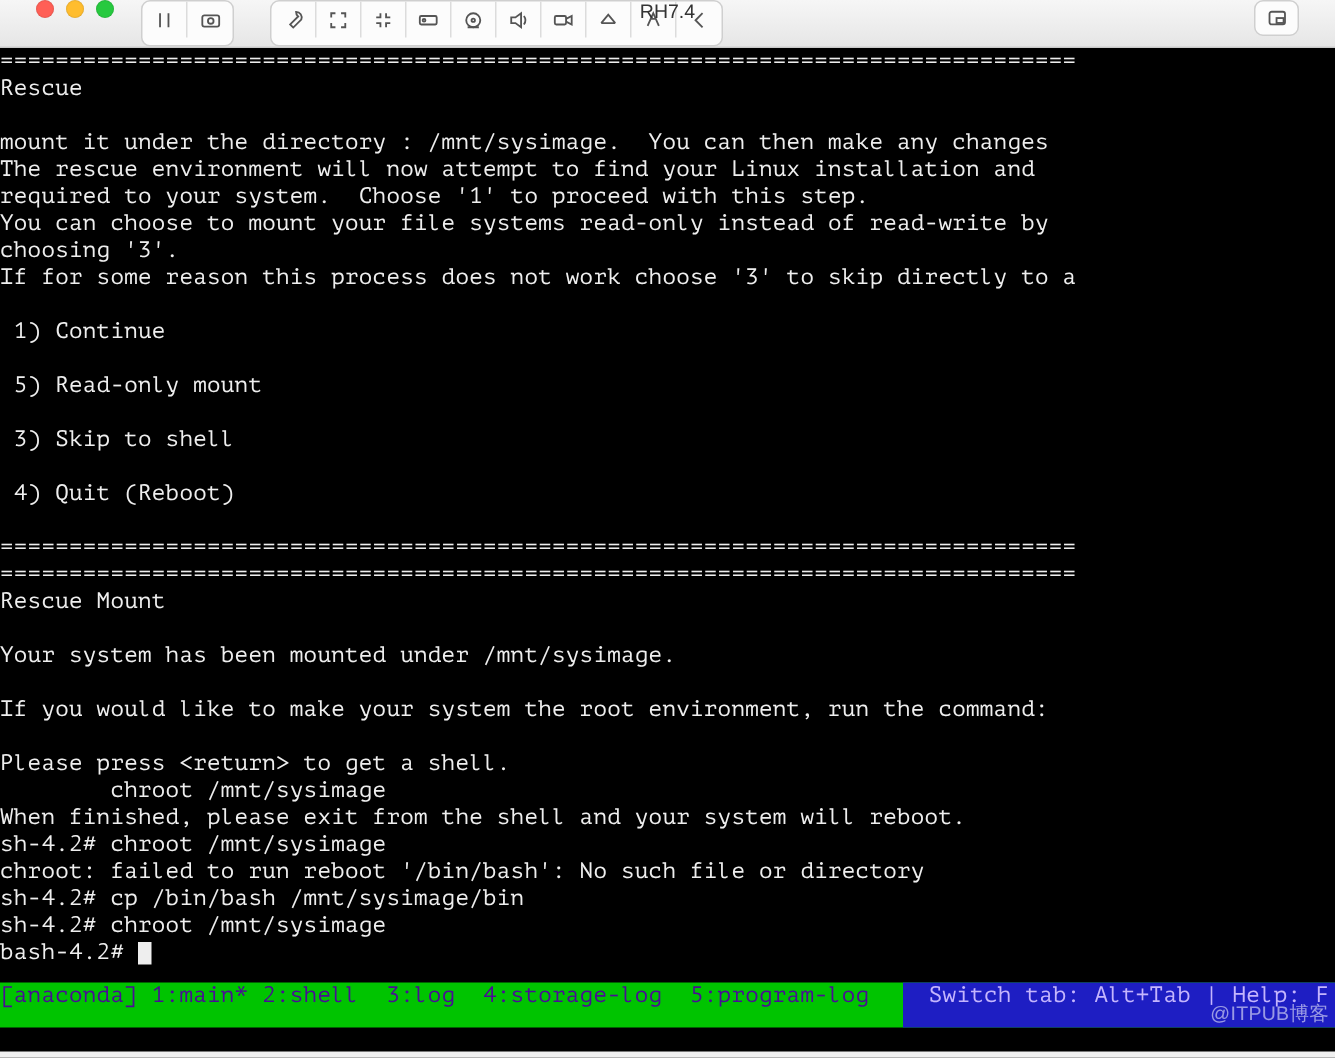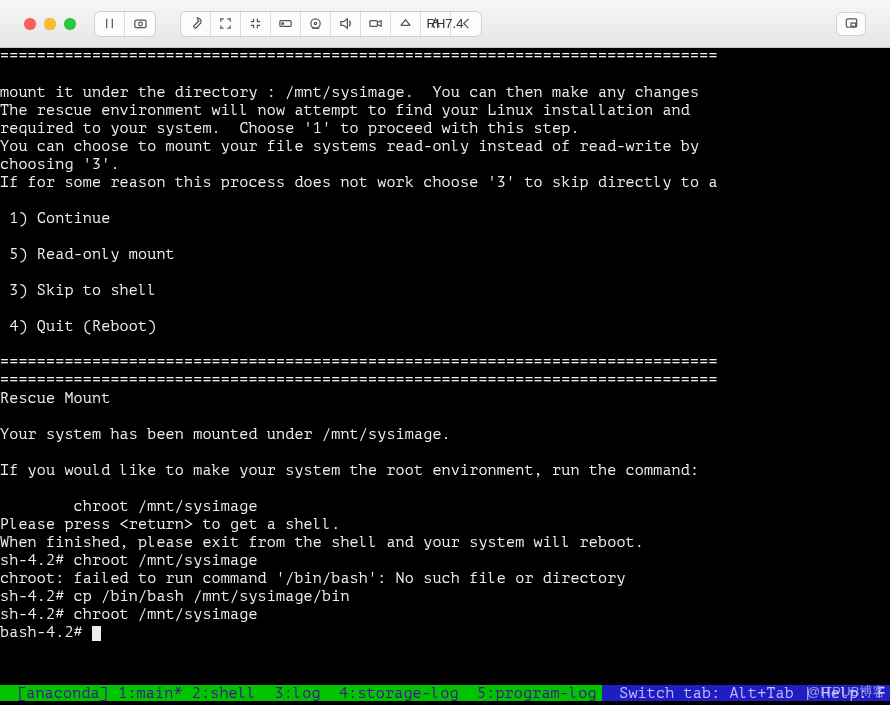--- a/index.html
+++ b/index.html
@@ -4,24 +4,24 @@
 <style>
   * { margin: 0; padding: 0; box-sizing: border-box; }
   html, body {
     width: 890px; height: 705px; overflow: hidden;
     font-family: -apple-system, BlinkMacSystemFont, "Segoe UI", sans-serif;
     background: #f0f0f0;
   }
 
   
   .titlebar {
-    height: 48px;
+    height: 32px;
     background: linear-gradient(#f6f6f6,#e6e6e6);
     border-bottom: 1px solid #c9c9c9;
-    display: flex; align-items: center;
+    display: flex; 
     padding: 0 24px;
     gap: 8px;
     position: relative;
   }
   .traffic { display:flex; gap:8px; margin-right:10px; }
   .tl { width:12px;height:12px;border-radius:50%; box-shadow: inset 0 0 1px rgba(0,0,0,.3); }
   .tl.red{background:#ff5f56;} .tl.yellow{background:#ffbd2e;} .tl.green{background:#27c93f;}
   .tb-group { display:flex; background:#fcfcfc; border:1px solid #cfcfcf; border-radius:6px; overflow:hidden; }
   .tb-btn {
     width:30px; height:24px; display:flex;align-items:center;justify-content:center;
@@ -62,27 +62,27 @@
     font-family:inherit;
   }
   .cursor {
     display:inline-block; width:9px; height:15px; background:#eee;
     vertical-align:text-bottom;
   }
 
   
   .statusbar {
     position:absolute; left:0; right:0; bottom:16px;
-    height:16px;
+    height:30px;
     background:#00c400;
     color:#4a0d95;
     font-family:inherit;
     font-size:15px; line-height:18px;
     display:flex; white-space:pre;
-    padding-left:17px;
+    padding-left:0;
   }
   .statusbar .left { color:#4a0d95; }
   .statusbar .right {
     margin-left:auto;
     background:#1e1ec3; color:#c4b5fd;
     padding:0 4px 0 8px;
   }
 
   
   .watermark {
@@ -181,20 +181,21 @@
   <div class="right-btn">
     <svg viewBox="0 0 16 16" style="width:15px;height:15px;stroke:#555;fill:none;stroke-width:1.3">
         <rect x="2.5" y="3" width="11" height="9" rx="1.5"></rect>
         <rect x="7.5" y="7.5" width="5" height="3.5"></rect>
       </svg>
   </div>
 </div>
 
 <div class="console">
   <div class="hr-eq">==============================================================================</div>
+  <pre>Rescue</pre>
   <div class="blankrow"></div>
   <pre>mount it under the directory : /mnt/sysimage.  You can then make any changes</pre>
   <pre>The rescue environment will now attempt to find your Linux installation and</pre>
   <pre>required to your system.  Choose '1' to proceed with this step.</pre>
   <pre>You can choose to mount your file systems read-only instead of read-write by</pre>
   <pre>choosing '3'.</pre>
   <pre>If for some reason this process does not work choose '3' to skip directly to a</pre>
   <div class="blankrow"></div>
   <pre> 1) Continue</pre>
   <div class="blankrow"></div>
@@ -205,25 +206,25 @@
   <pre> 4) Quit (Reboot)</pre>
   <div class="blankrow"></div>
   <div class="hr-eq">==============================================================================</div>
   <div class="hr-eq">==============================================================================</div>
   <pre>Rescue Mount</pre>
   <div class="blankrow"></div>
   <pre>Your system has been mounted under /mnt/sysimage.</pre>
   <div class="blankrow"></div>
   <pre>If you would like to make your system the root environment, run the command:</pre>
   <div class="blankrow"></div>
+  <pre>Please press &lt;return&gt; to get a shell.</pre>
   <pre>        chroot /mnt/sysimage</pre>
-  <pre>Please press &lt;return&gt; to get a shell.</pre>
   <pre>When finished, please exit from the shell and your system will reboot.</pre>
   <pre>sh-4.2# chroot /mnt/sysimage</pre>
-  <pre>chroot: failed to run command '/bin/bash': No such file or directory</pre>
+  <pre>chroot: failed to run reboot '/bin/bash': No such file or directory</pre>
   <pre>sh-4.2# cp /bin/bash /mnt/sysimage/bin</pre>
   <pre>sh-4.2# chroot /mnt/sysimage</pre>
   <pre><span>bash-4.2#</span> <span class="cursor"></span></pre>
 
   <div class="statusbar">
     <span class="left">[anaconda] 1:main* 2:shell  3:log  4:storage-log  5:program-log</span>
     <span class="right"> Switch tab: Alt+Tab | Help: F</span>
   </div>
 
   <div class="watermark">@ITPUB博客</div>

